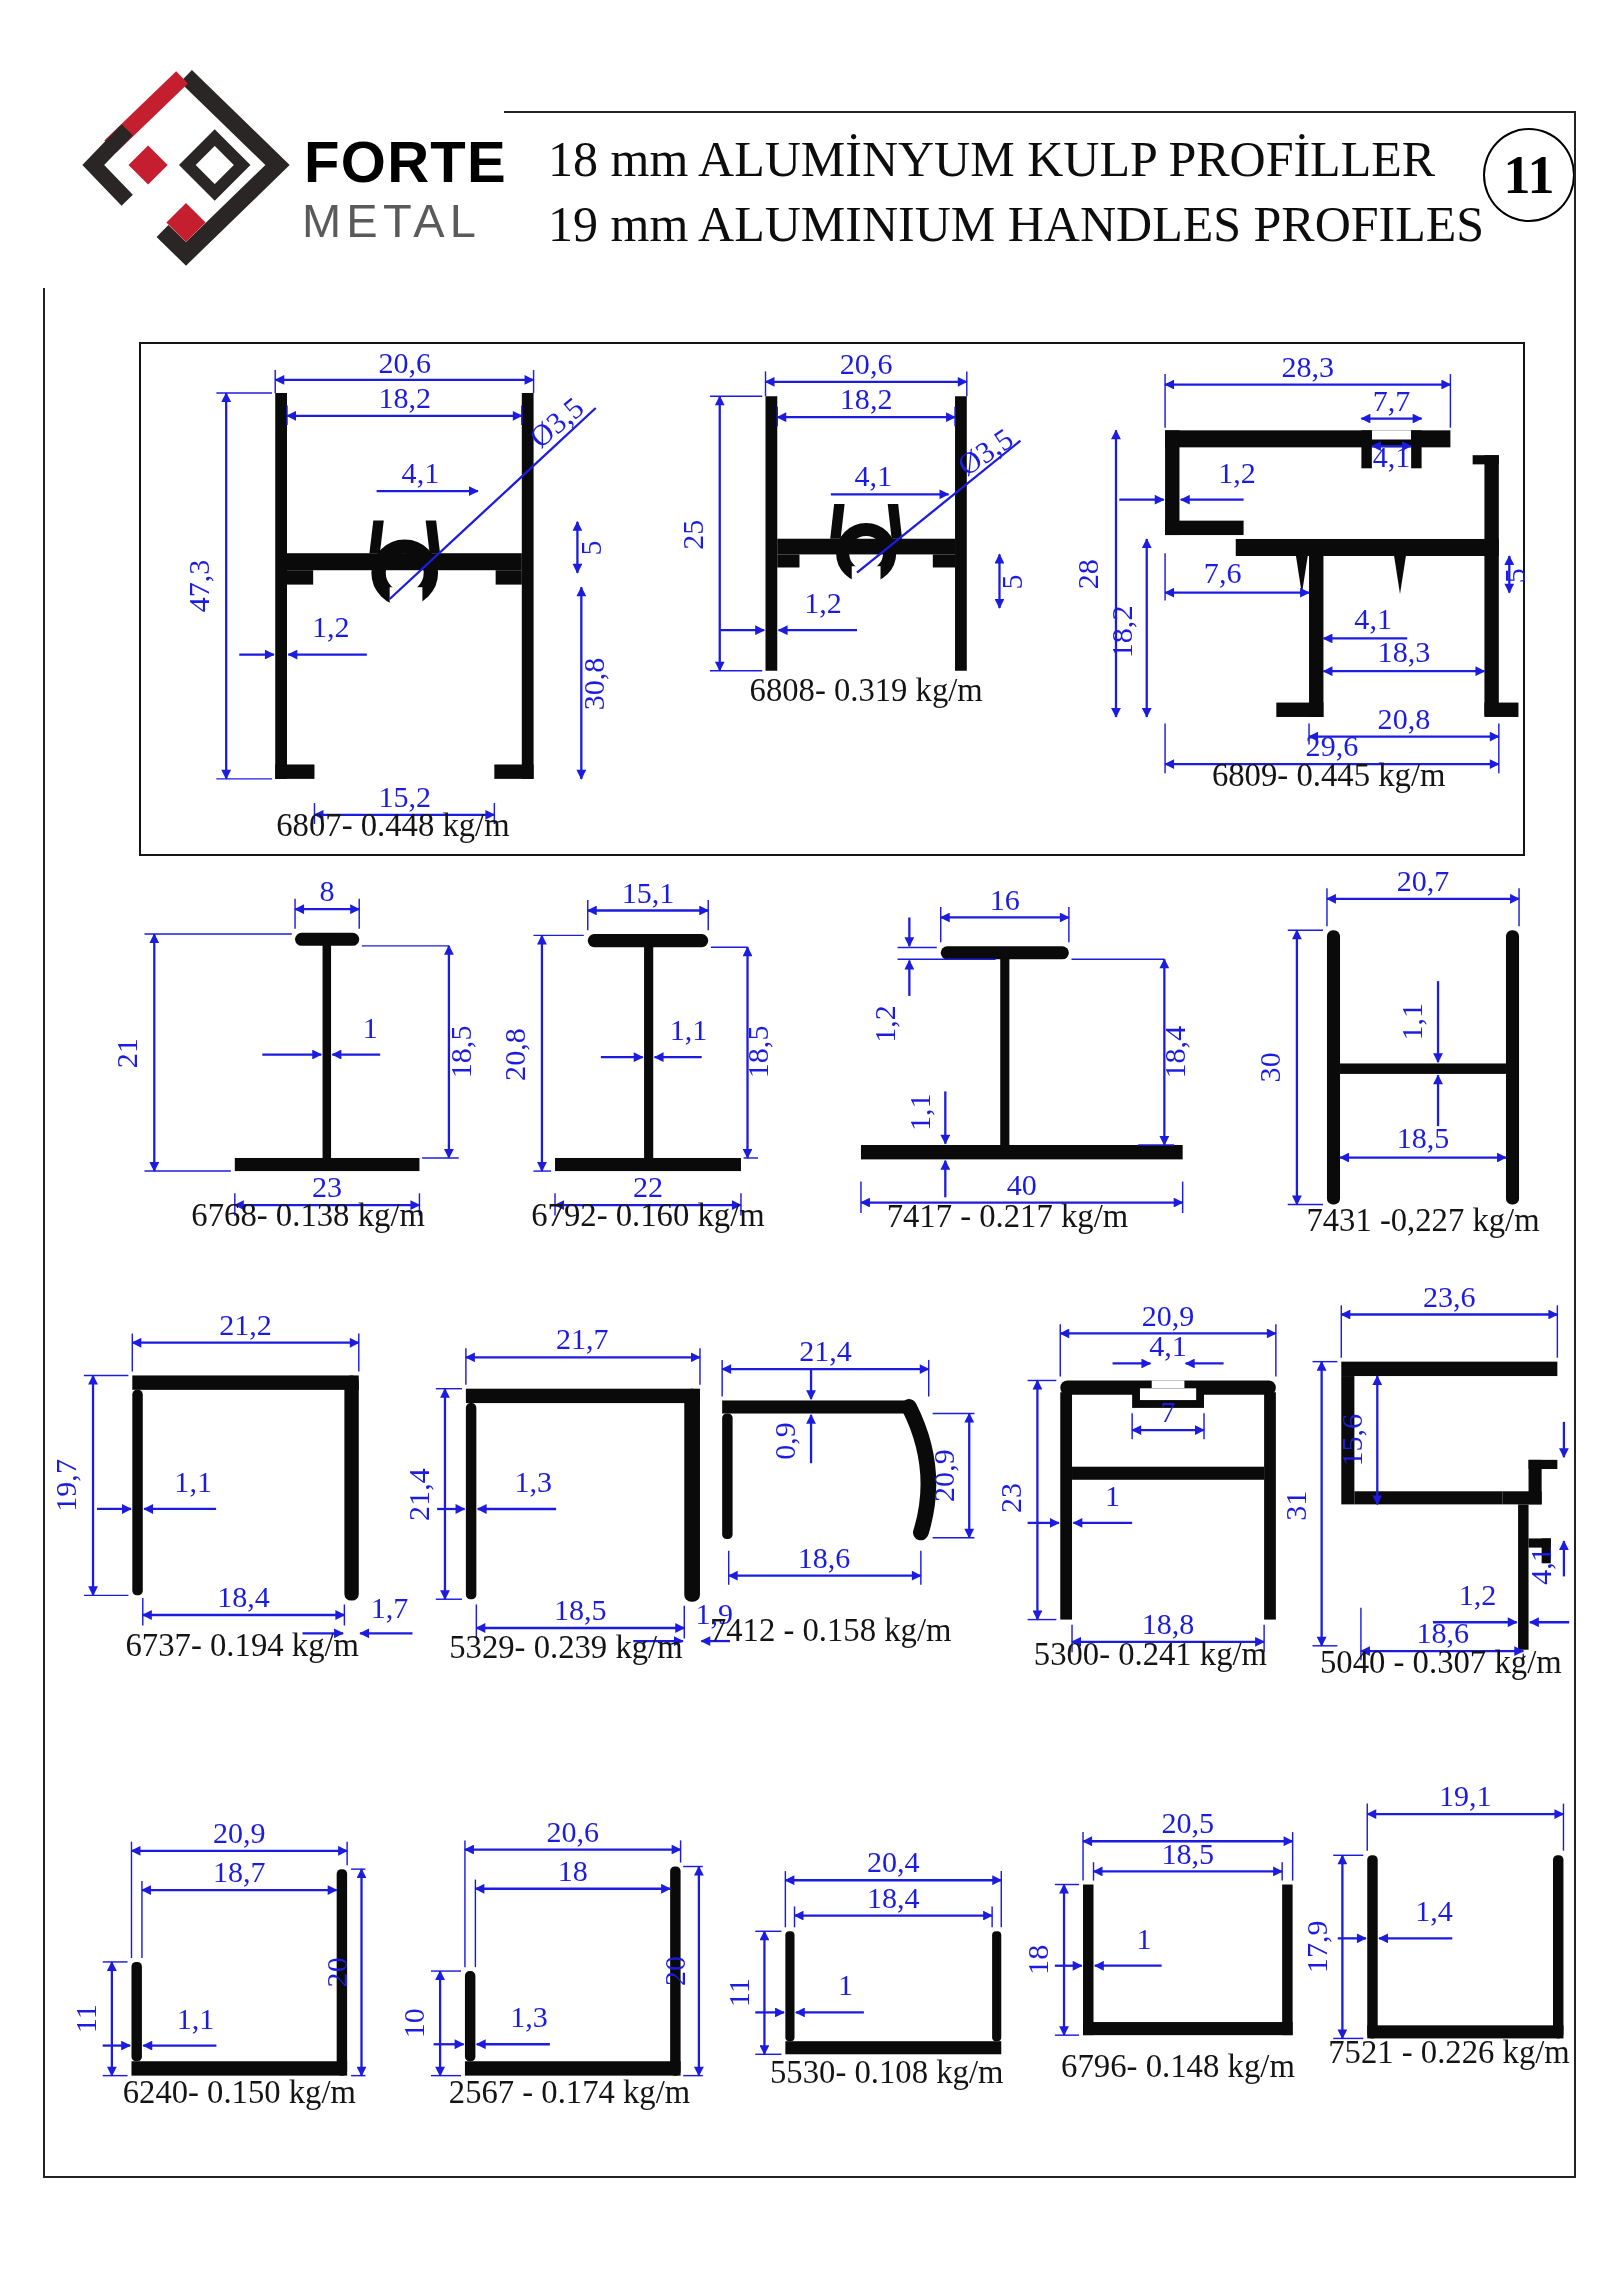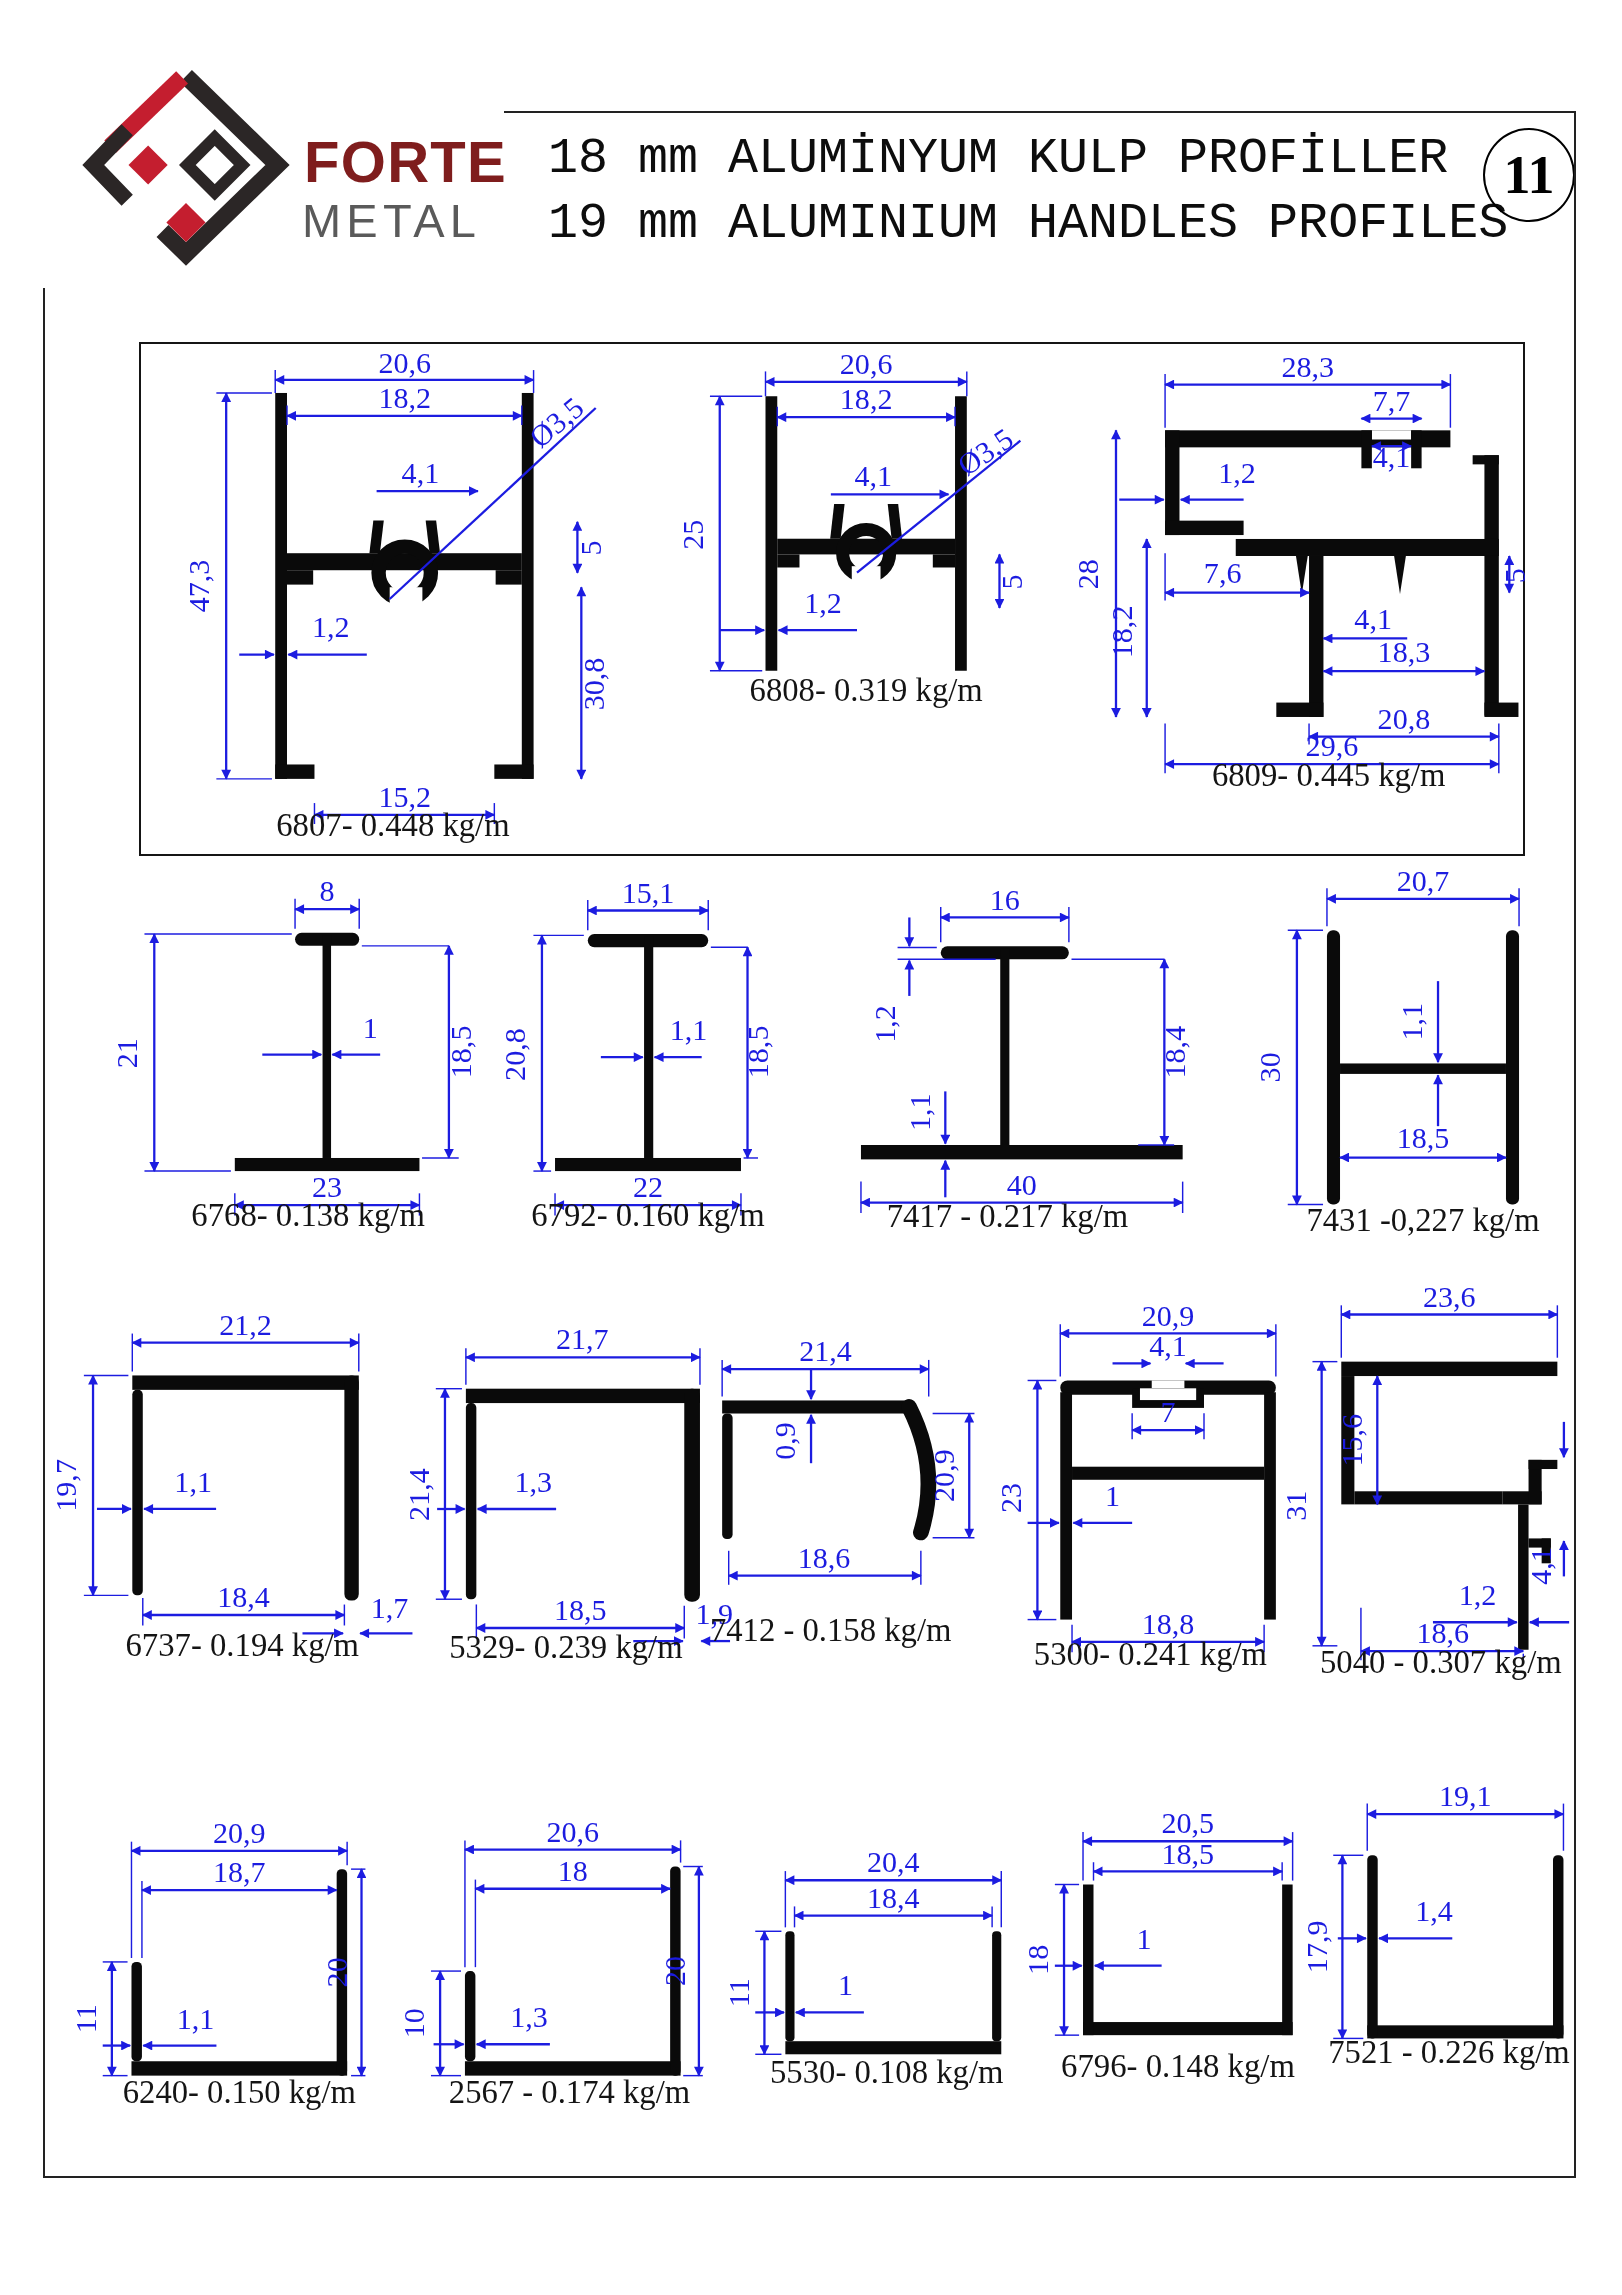--- a/index.html
+++ b/index.html
@@ -5,23 +5,23 @@
   html,body{margin:0;padding:0;background:#ffffff;}
   body{width:1622px;height:2295px;position:relative;font-family:"Liberation Serif",serif;}
   .abs{position:absolute;}
   svg{overflow:visible;display:block;}
   .shape{fill:#0a0a0a;stroke:none;}
   .dl{stroke:#1c1ce0;stroke-width:3.5;fill:none;}
   .xl{stroke:#1c1ce0;stroke-width:2.2;fill:none;}
   .ldr{stroke:#1c1ce0;stroke-width:3.5;fill:none;}
   .dt{fill:#1c1ce0;font-family:"Liberation Serif",serif;font-size:46px;text-anchor:middle;}
   .pl{fill:#141414;font-family:"Liberation Serif",serif;font-size:50px;text-anchor:middle;}
-  .brand1{font-family:"Liberation Sans",sans-serif;font-weight:bold;font-size:58px;color:#7f1d1d;letter-spacing:1.3px;}
+  .brand1{font-family:"Liberation Sans",sans-serif;font-weight:bold;font-size:58px;color:#000000;letter-spacing:1.3px;}
   .brand2{font-family:"Liberation Sans",sans-serif;font-weight:400;font-size:47px;color:#5a5a5a;letter-spacing:5.2px;}
-  .title{font-family:Liberation Mono, monospace;font-size:50px;color:#0d0d0d;white-space:nowrap;}
+  .title{font-family:Liberation Serif, serif;font-size:50px;color:#0d0d0d;white-space:nowrap;}
   .pagenum{border:2.6px solid #000;border-radius:50%;width:88px;height:90px;text-align:center;line-height:90px;font-size:54px;font-weight:bold;font-family:"Liberation Serif",serif;color:#000;}
   .rule{background:#222;}
   .framebox{border:2.6px solid #151515;}
 </style>
 </head>
 <body>
 
 <svg width="0" height="0" class="abs" style="left:0;top:0">
   <defs>
     <marker id="ar" viewBox="0 0 12 12" refX="11" refY="6" markerWidth="20" markerHeight="15" orient="auto-start-reverse" markerUnits="userSpaceOnUse">

